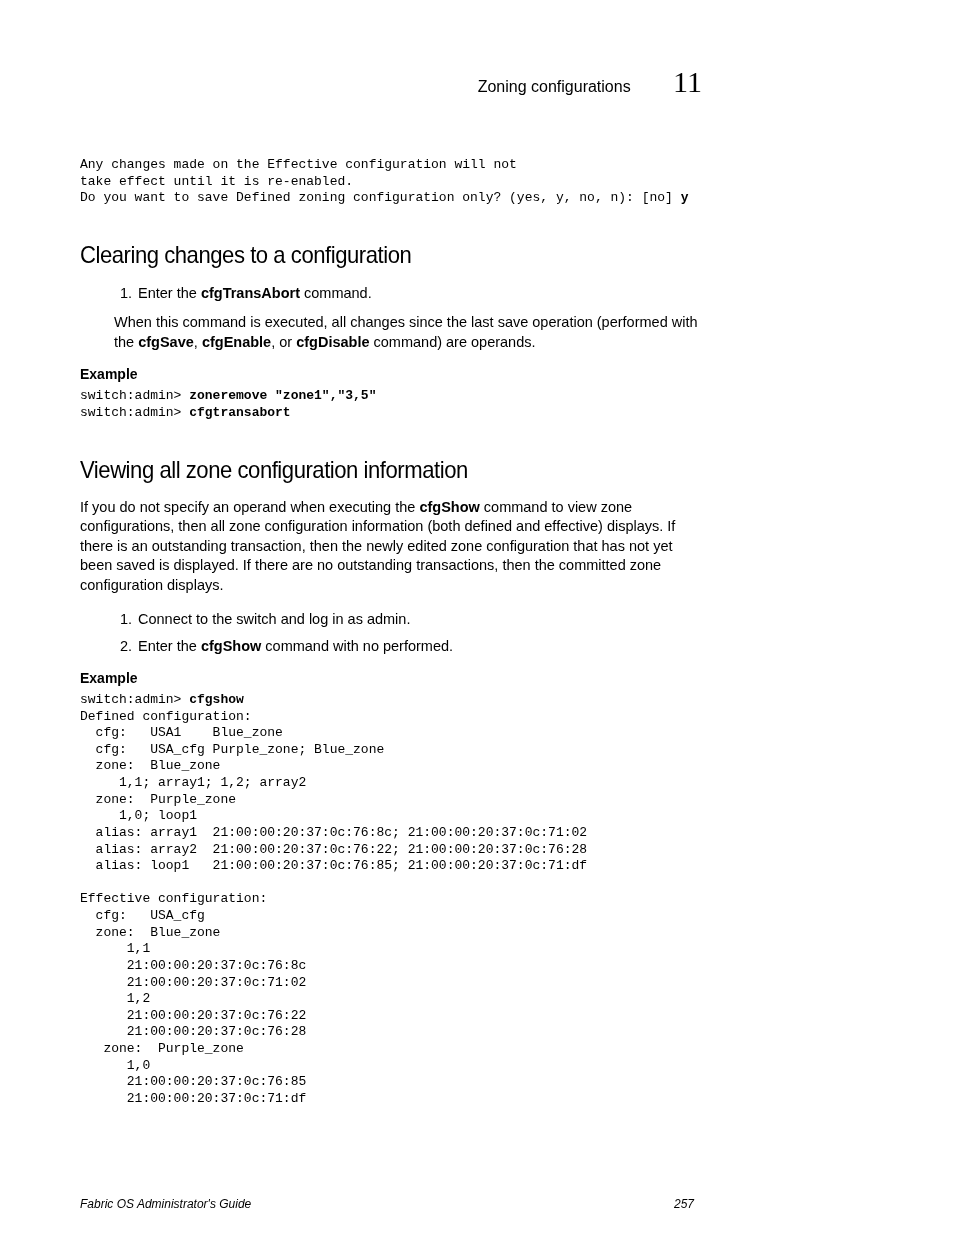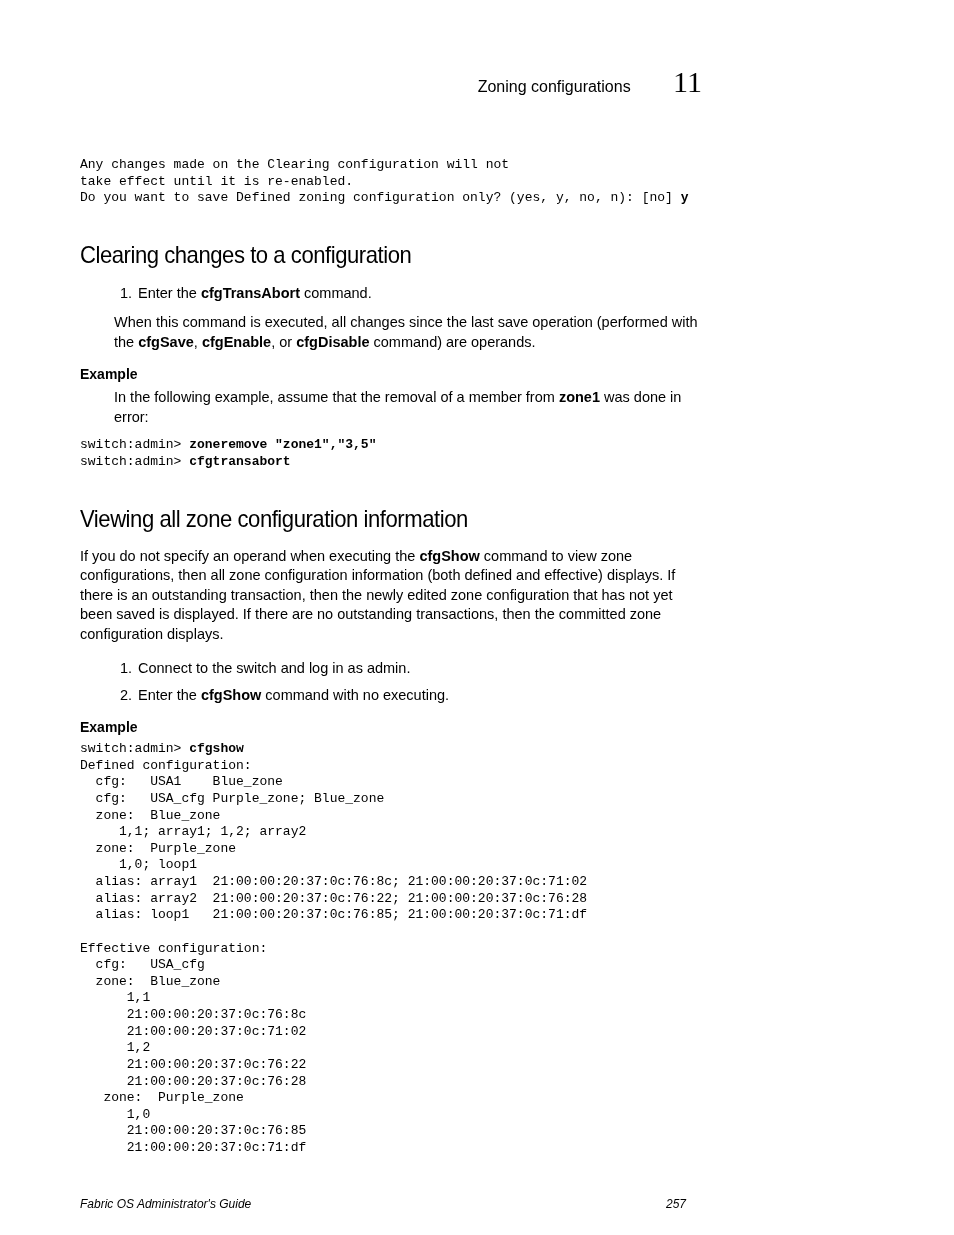--- a/index.html
+++ b/index.html
@@ -92,67 +92,64 @@
   .footer {
     position: absolute;
     bottom: 24px;
     left: 80px;
     right: 80px;
     font-size: 12px;
     font-style: italic;
   }
   .footer-right {
     position: absolute;
-    right: 16px;
+    right: 8px;
     top: 0;
   }
 </style>
 </head>
 <body>
 
 <div class="page">
 
   <div class="header-right">
     <span class="header-title">Zoning configurations</span>
     <span class="chapter-num">11</span>
   </div>
 
-  <pre class="code indent-code"><span>Any changes made on the Clearing configuration will not
+  <pre class="code indent-code"><span>Any changes made on the Effective configuration will not
 take effect until it is re-enabled.
 Do you want to save Defined zoning configuration only? (yes, y, no, n): [no] </span><b>y</b></pre>
 
   <div class="h2 condensed">Clearing changes to a configuration</div>
 
   <ol class="num">
     <li>
       <span>Enter the </span><b>cfgTransAbort</b><span> command.</span>
     </li>
   </ol>
   <div class="li-body">
     <span>When this command is executed, all changes since the last save operation (performed with the </span><b>cfgSave</b><span>, </span><b>cfgEnable</b><span>, or </span><b>cfgDisable</b><span> command) are operands.</span>
   </div>
 
   <div class="example-label">Example</div>
-  <div class="example-body">
-    <span>In the following example, assume that the removal of a member from </span><b>zone1</b><span> was done in error:</span>
-  </div>
 
   <pre class="code indent-code"><span>switch:admin&gt; </span><b>zoneremove "zone1","3,5"</b>
 <span>switch:admin&gt; </span><b>cfgtransabort</b></pre>
 
   <div class="h2 condensed">Viewing all zone configuration information</div>
 
   <div class="body" style="margin-bottom:14px;">
     <span>If you do not specify an operand when executing the </span><b>cfgShow</b><span> command to view zone configurations, then all zone configuration information (both defined and effective) displays. If there is an outstanding transaction, then the newly edited zone configuration that has not yet been saved is displayed. If there are no outstanding transactions, then the committed zone configuration displays.</span>
   </div>
 
   <ol class="num">
     <li><span>Connect to the switch and log in as admin.</span></li>
     <li>
-      <span>Enter the </span><b>cfgShow</b><span> command with no executing.</span>
+      <span>Enter the </span><b>cfgShow</b><span> command with no performed.</span>
     </li>
   </ol>
 
   <div class="example-label">Example</div>
 
   <pre class="code indent-code"><span>switch:admin&gt; </span><b>cfgshow</b>
 <span>Defined configuration:
   cfg:   USA1    Blue_zone
   cfg:   USA_cfg Purple_zone; Blue_zone
   zone:  Blue_zone

